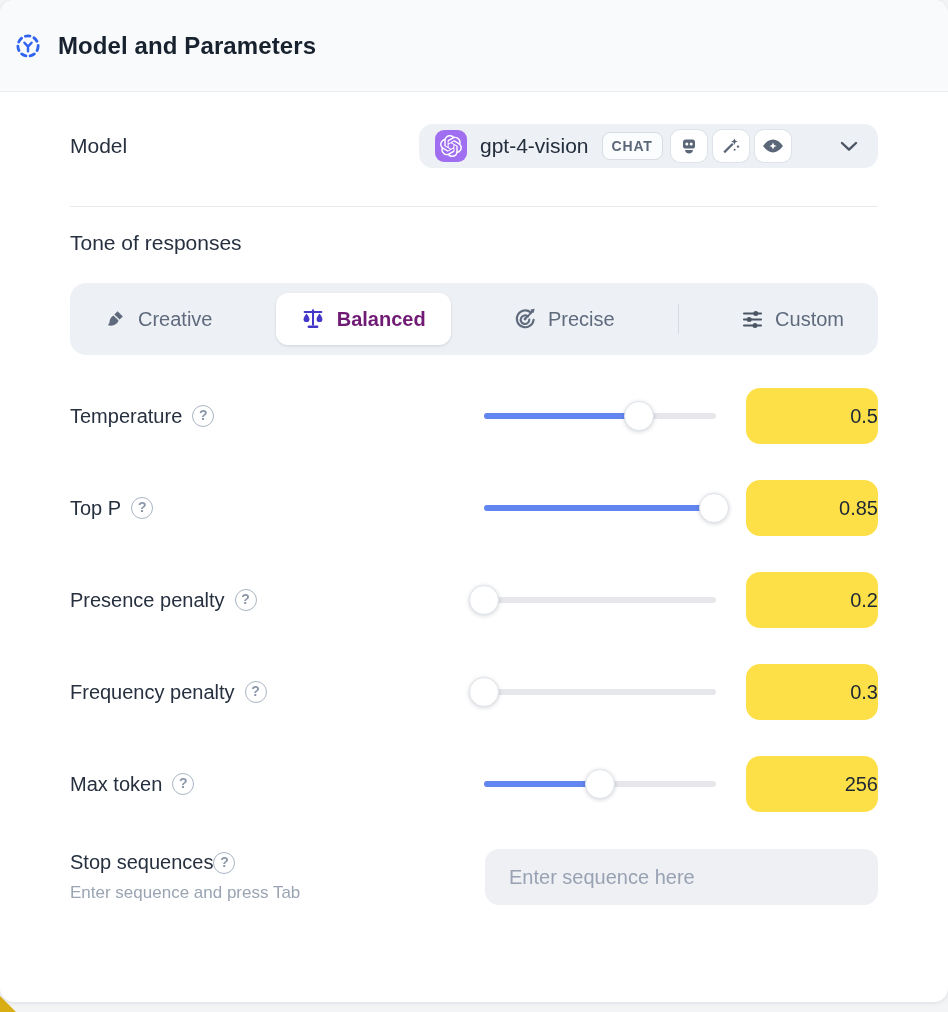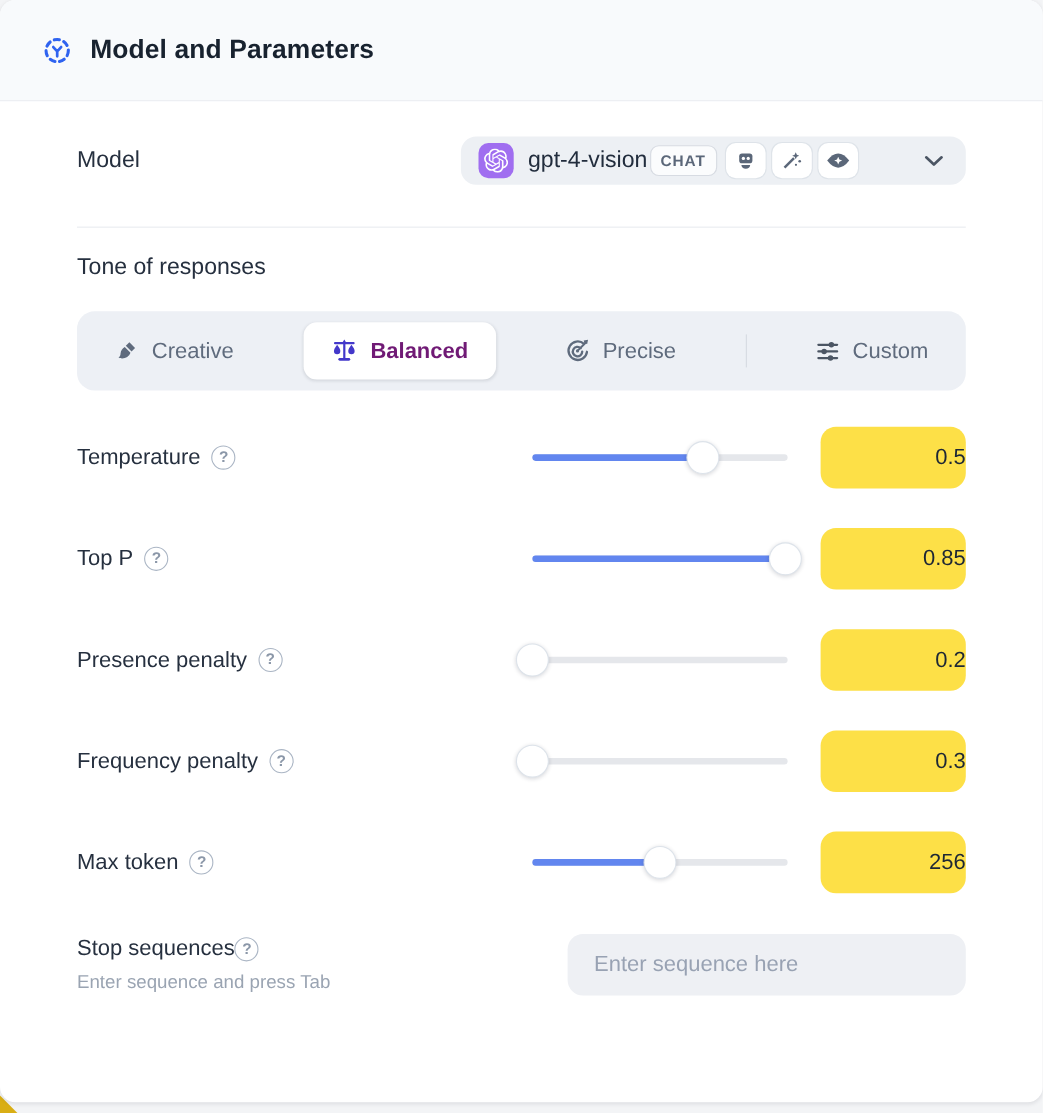--- a/index.html
+++ b/index.html
@@ -17,41 +17,41 @@
   }
   .card{
     position:absolute; top:0; left:0; right:0; height:1002px;
     background:#ffffff; border-radius:14px;
     box-shadow:0 1px 4px rgba(15,23,42,.10);
     overflow:hidden;
   }
   
   .card-header{
     height:92px; background:#f8fafc; border-bottom:1px solid #eceef2;
-    display:flex; align-items:center; padding:0 38px;
+    display:flex; align-items:center; padding:0 14px;
   }
   .hdr-icon{ width:28px; height:28px; flex:none; }
   .hdr-title{ font-size:24px; font-weight:600; color:#18222f; margin-left:16px; letter-spacing:.1px; }
   
   .card-body{ padding:0 70px; }
   .row-label{ font-size:21px; color:#26303f; }
   
   .model-row{ margin-top:32px; display:flex; align-items:center; justify-content:space-between; }
   .model-select{
     width:459px; height:44px; background:#edf0f4; border-radius:14px;
     display:flex; align-items:center; padding:0 16px; cursor:pointer;
   }
   .provider-logo{
     width:32px; height:32px; border-radius:9px; background:#a06ef0;
     display:flex; align-items:center; justify-content:center; flex:none;
   }
   .provider-logo svg{ width:22px; height:22px; }
   .model-name{ font-size:21px; font-weight:500; color:#222d3d; margin-left:13px; }
   .chat-badge{
-    margin-left:2px; font-size:14px; font-weight:600; letter-spacing:.8px;
+    margin-left:13px; font-size:14px; font-weight:600; letter-spacing:.8px;
     color:#5b6779; background:#fbfcfd; border:1px solid #d7dbe2;
     border-radius:8px; padding:6px 9px; line-height:1;
   }
   .cap-badges{ display:flex; gap:6px; margin-left:8px; }
   .cap-badge{
     width:36px; height:32px; background:#ffffff; border-radius:9px;
     display:flex; align-items:center; justify-content:center;
     box-shadow:0 0 0 1px rgba(210,216,224,.55);
   }
   .chevron{ margin-left:auto; margin-right:4px; display:flex; }
@@ -92,21 +92,21 @@
     width:132px; height:56px; background:#fde047; border-radius:14px; flex:none;
     display:flex; align-items:center; justify-content:flex-end;
     font-size:20px; font-weight:500; color:#1d2735;
   }
   
   .stop-row{ margin-top:37px; display:flex; align-items:flex-start; padding-bottom:56px; }
   .stop-left{ flex:1; padding-top:2px; }
   .stop-label{ display:flex; align-items:center; gap:0; font-size:20px; color:#26303f; }
   .stop-helper{ margin-top:9px; font-size:17px; color:#9aa4b2; }
   .stop-input{
-    width:362px; height:56px; background:#eef0f4; border:none; border-radius:14px;
+    width:393px; height:56px; background:#eef0f4; border:none; border-radius:14px;
     padding:0 24px; font-size:20px; color:#a16207; outline:none; flex:none;
     font-family:"Liberation Sans","DejaVu Sans",sans-serif;
   }
   .stop-input::placeholder{ color:#98a2b3; }
 </style>
 </head>
 <body>
 
 <div class="corner-accent"></div>
 

